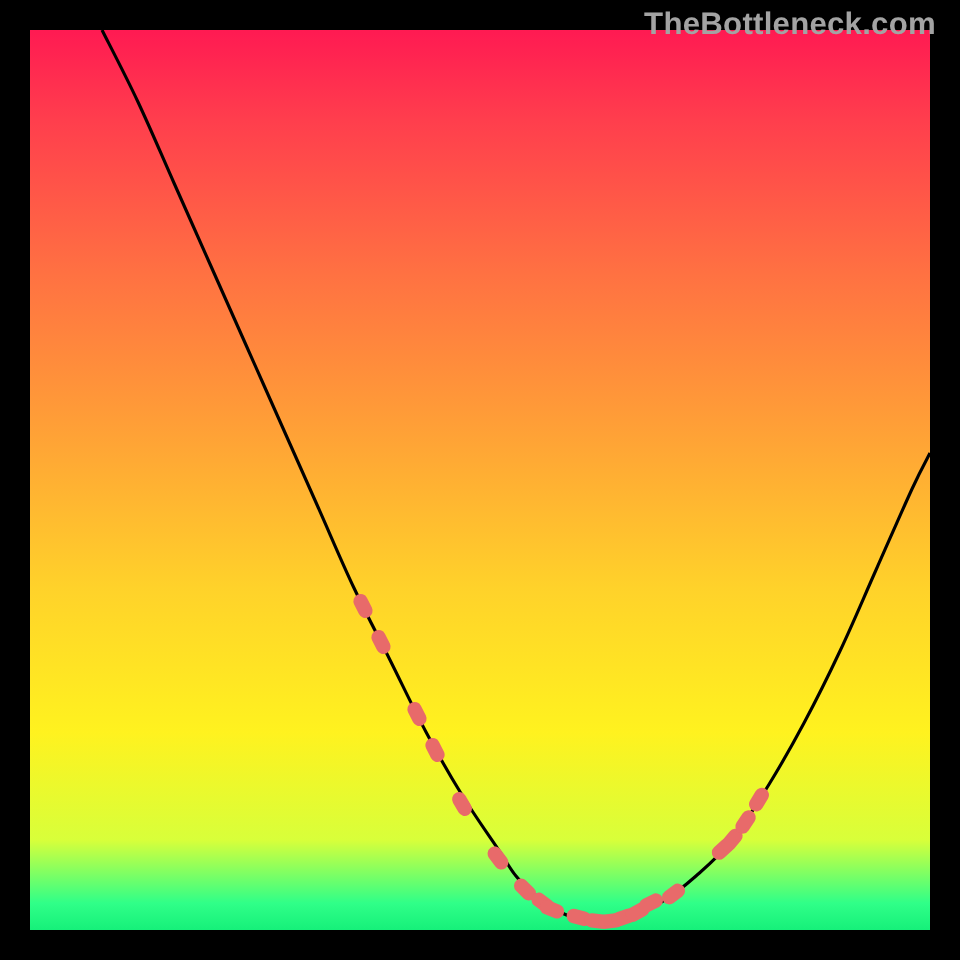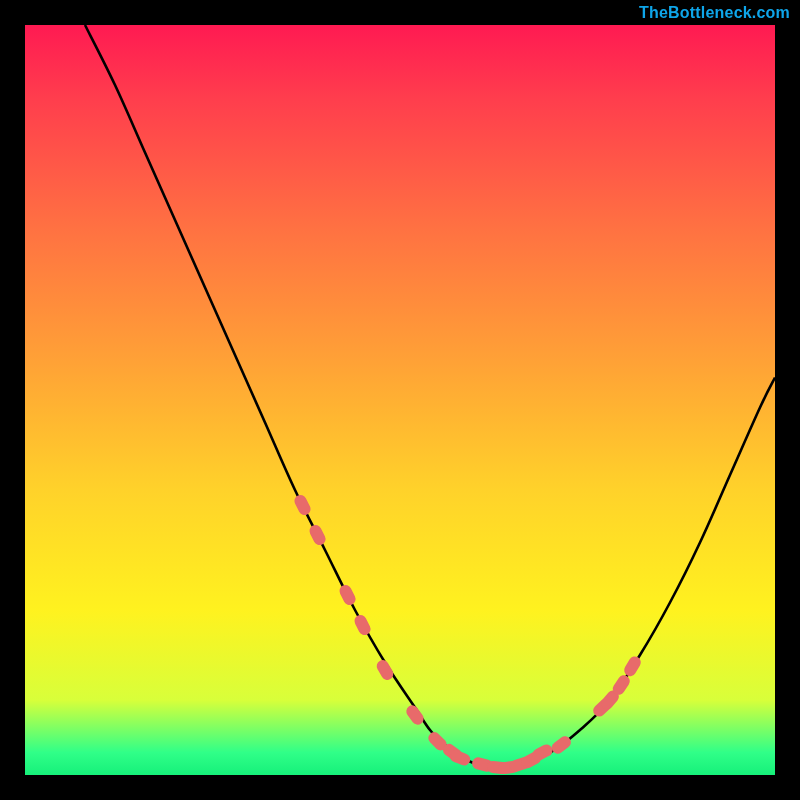--- a/index.html
+++ b/index.html
@@ -35,24 +35,24 @@
       #ffd22a 62%,
       #fff21f 78%,
       #d8ff3a 90%,
       #30ff88 97%,
       #16f07a 100%
     );
   }
   .watermark {
     position: absolute;
     top: 4px;
-    right: 10px;
-    font-size: 16px;
+    right: 20px;
+    font-size: 26px;
     font-weight: 600;
-    color: #0ea5e9;
+    color: #a3a3a3;
     letter-spacing: 0.2px;
     user-select: none;
   }
   svg.curve {
     position: absolute;
     left: 0;
     top: 0;
     width: 750px;
     height: 750px;
     overflow: visible;

